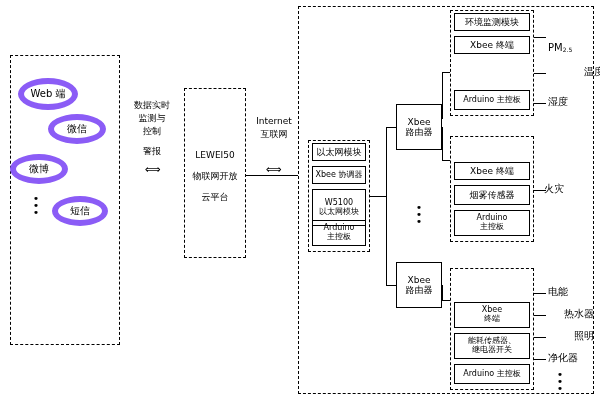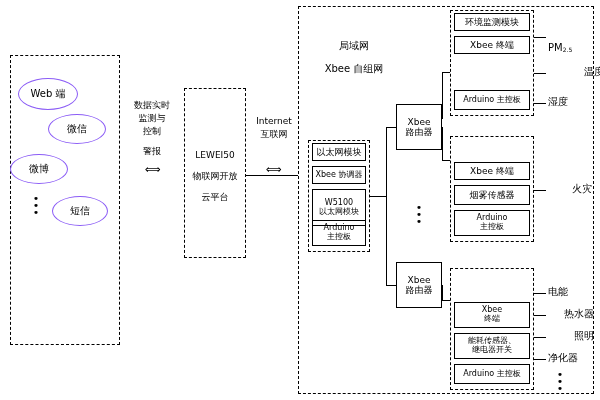--- a/index.html
+++ b/index.html
@@ -20,21 +20,21 @@
   .solidbox{
     position:absolute;
     border:1px solid #000;
     box-sizing:border-box;
     display:flex;align-items:center;justify-content:center;
     text-align:center;
     line-height:1.12;
   }
   .ell{
     position:absolute;
-    border:1px solid #8b5cf6;
+    border:6px solid #8b5cf6;
     border-radius:50%;
     box-sizing:border-box;
     display:flex;align-items:center;justify-content:center;
     text-align:center;
   }
   .lbl{
     position:absolute;
     text-align:center;
     line-height:1.15;
     white-space:pre-line;
@@ -87,24 +87,20 @@
     <span>LEWEI50</span><br>
     <span>物联网开放</span><br>
     <span>云平台</span>
   </div>
 
   <div class="lbl f9" style="left:248px;top:116px;width:52px;">Internet</div>
   <div class="lbl f9" style="left:248px;top:129px;width:52px;">互联网</div>
   <div class="arrow" style="left:261px;top:164px;width:26px;text-align:center;">⟺</div>
 
   <div class="dashbox" style="left:298px;top:6px;width:296px;height:388px;"></div>
-  <div class="lbl f10" style="left:306px;top:28px;width:96px;">
-    <span>局域网</span><br>
-    <span>Xbee 自组网</span>
-  </div>
 
   <div class="dashbox" style="left:308px;top:140px;width:62px;height:112px;"></div>
   <div class="solidbox f9" style="left:312px;top:143px;width:54px;height:18px;">以太网模块</div>
   <div class="solidbox f8" style="left:312px;top:166px;width:54px;height:18px;">Xbee 协调器</div>
   <div class="solidbox f8" style="left:312px;top:189px;width:54px;height:37px;white-space:pre-line;">W5100
 以太网模块</div>
   <div class="solidbox f8" style="left:312px;top:220px;width:54px;height:26px;white-space:pre-line;">Arduino
 主控板</div>
 
   <div class="ln hln" style="left:246px;top:175px;width:52px;"></div>
@@ -142,21 +138,21 @@
   <div class="ln hln" style="left:442px;top:72px;width:8px;"></div>
   <div class="ln vln" style="left:442px;top:72px;width:1px;height:46px;"></div>
   <div class="ln hln" style="left:442px;top:118px;width:1px;"></div>
 
   <div class="dashbox" style="left:450px;top:136px;width:84px;height:106px;"></div>
   <div class="solidbox f9" style="left:454px;top:162px;width:76px;height:18px;">Xbee 终端</div>
   <div class="solidbox f9" style="left:454px;top:185px;width:76px;height:20px;">烟雾传感器</div>
   <div class="solidbox f8" style="left:454px;top:210px;width:76px;height:26px;white-space:pre-line;">Arduino
 主控板</div>
 
-  <div class="lbl f10" style="left:548px;top:183px;width:44px;text-align:right;">火灾</div>
+  <div class="lbl f10" style="left:532px;top:183px;width:44px;text-align:center;">火灾</div>
   <div class="ln hln" style="left:534px;top:190px;width:12px;"></div>
 
   <div class="ln hln" style="left:442px;top:160px;width:8px;"></div>
   <div class="ln vln" style="left:442px;top:127px;width:1px;height:33px;"></div>
 
   <div class="dashbox" style="left:450px;top:268px;width:84px;height:122px;"></div>
   <div class="solidbox f8" style="left:454px;top:302px;width:76px;height:26px;white-space:pre-line;">Xbee
 终端</div>
   <div class="solidbox f8" style="left:454px;top:333px;width:76px;height:26px;white-space:pre-line;">能耗传感器、
 继电器开关</div>

